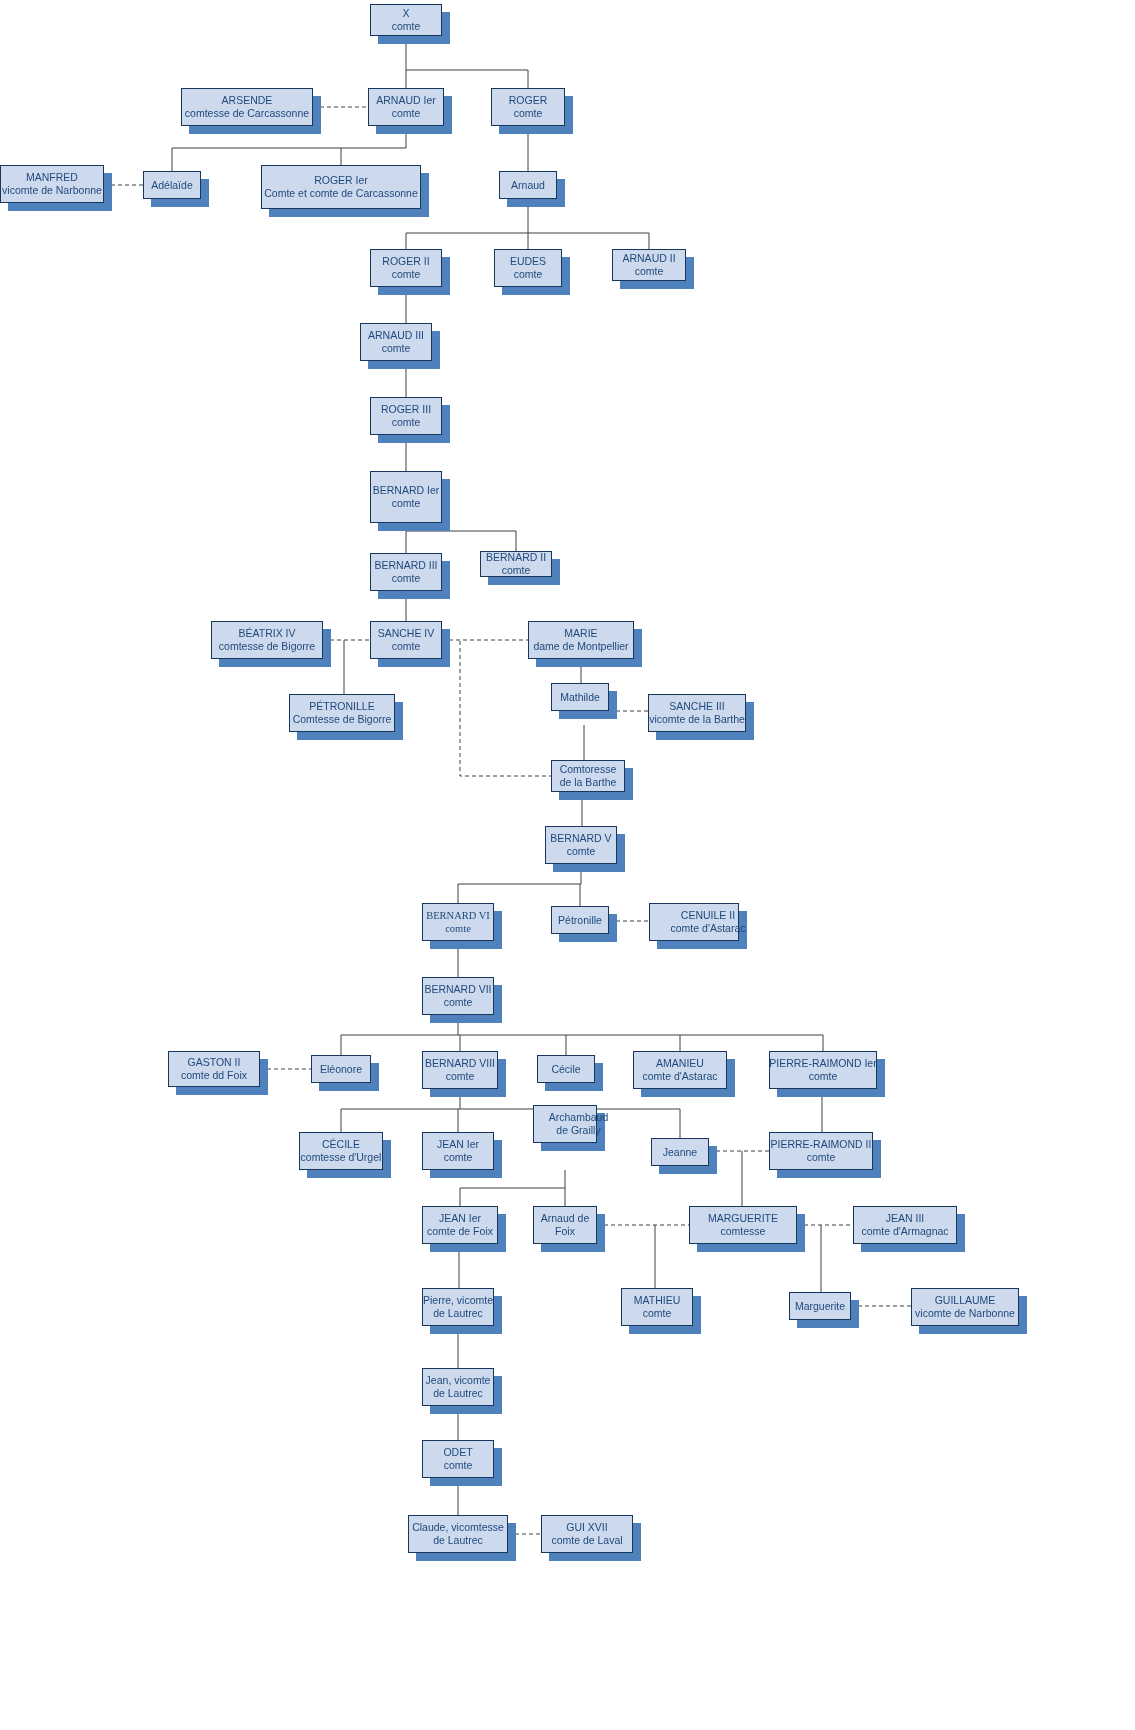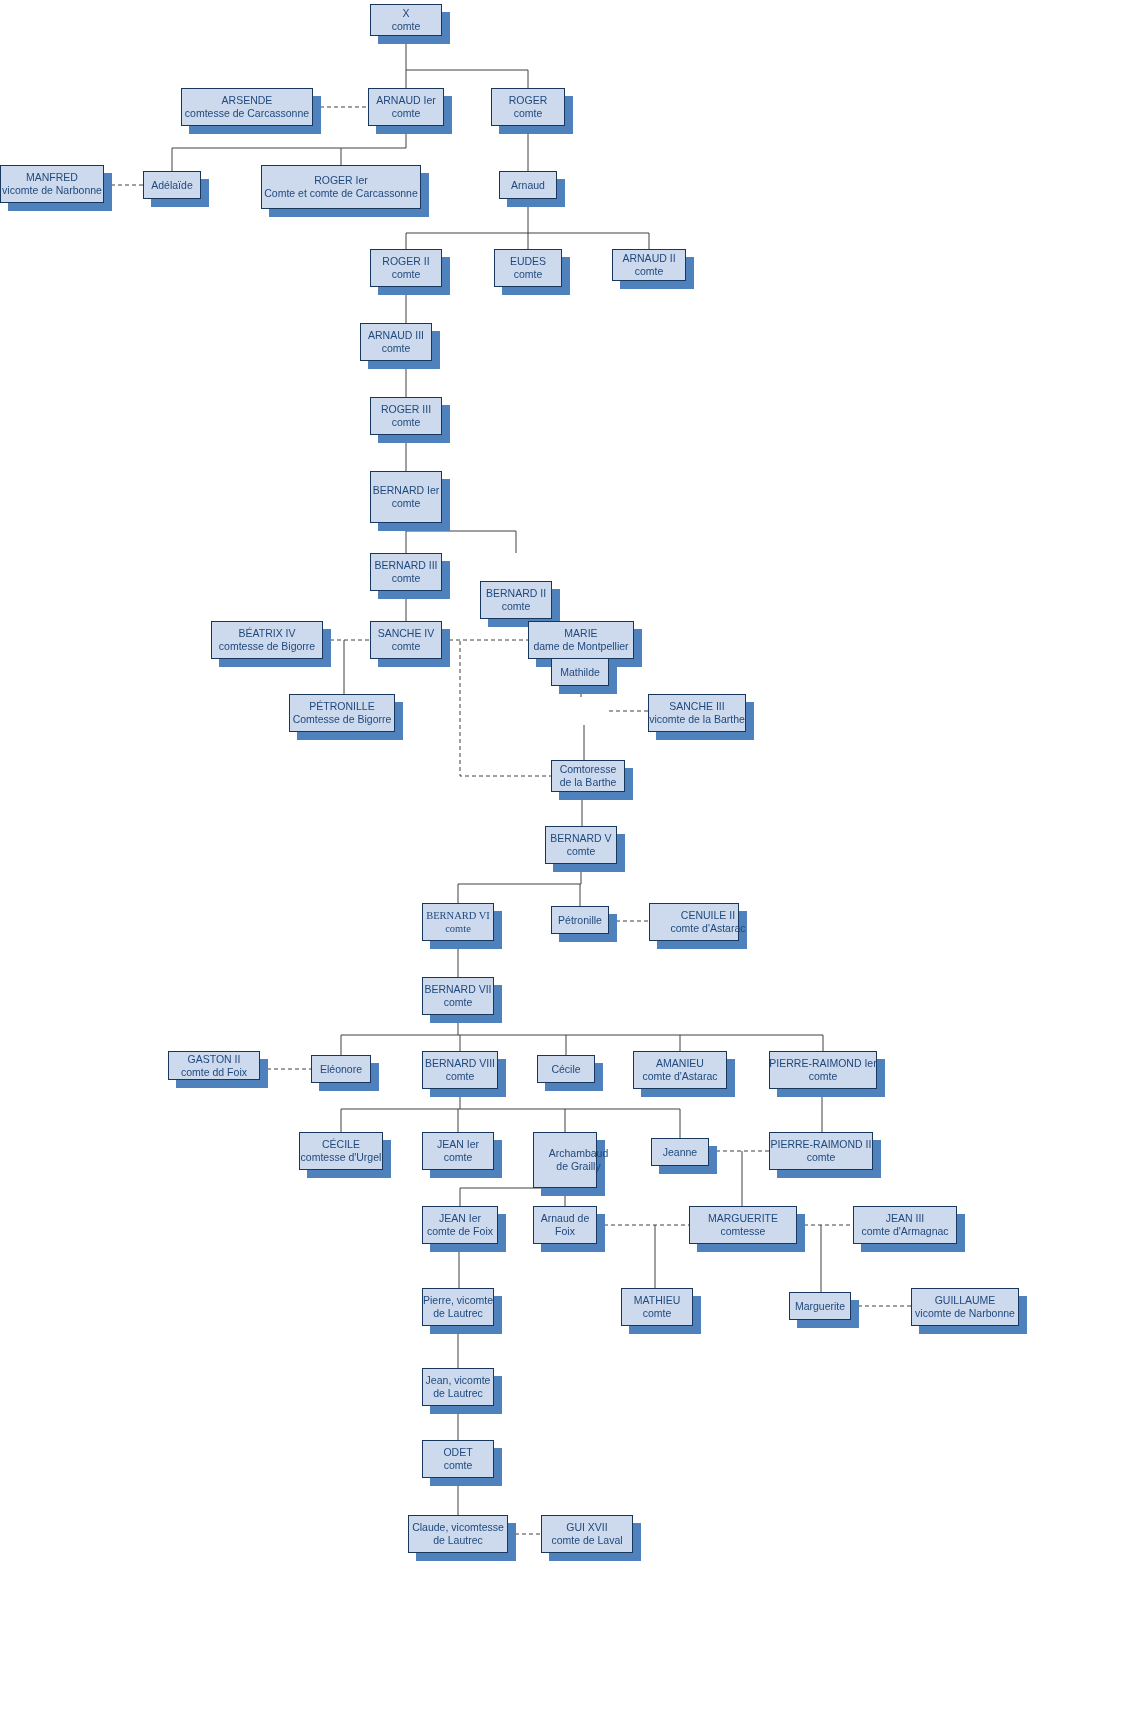--- a/index.html
+++ b/index.html
@@ -165,41 +165,41 @@
         <div class="node-line">comte</div>
       </div>
       <div class="node" style="left: 370px; top: 471px; width: 72px; height: 52px;">
         <div class="node-line">BERNARD Ier</div>
         <div class="node-line">comte</div>
       </div>
       <div class="node" style="left: 370px; top: 553px; width: 72px; height: 38px;">
         <div class="node-line">BERNARD III</div>
         <div class="node-line">comte</div>
       </div>
-      <div class="node" style="left: 480px; top: 581px; width: 72px; height: 38px;">
+      <div class="node" style="left: 480px; top: 551px; width: 72px; height: 26px;">
         <div class="node-line">BERNARD II</div>
         <div class="node-line">comte</div>
       </div>
       <div class="node" style="left: 211px; top: 621px; width: 112px; height: 38px;">
         <div class="node-line">BÉATRIX IV</div>
         <div class="node-line">comtesse de Bigorre</div>
       </div>
       <div class="node" style="left: 370px; top: 621px; width: 72px; height: 38px;">
         <div class="node-line">SANCHE IV</div>
         <div class="node-line">comte</div>
       </div>
       <div class="node" style="left: 528px; top: 621px; width: 106px; height: 38px;">
         <div class="node-line">MARIE</div>
         <div class="node-line">dame de Montpellier</div>
       </div>
       <div class="node" style="left: 289px; top: 694px; width: 106px; height: 38px;">
         <div class="node-line">PÉTRONILLE</div>
         <div class="node-line">Comtesse de Bigorre</div>
       </div>
-      <div class="node" style="left: 551px; top: 658px; width: 58px; height: 28px;">
+      <div class="node" style="left: 551px; top: 683px; width: 58px; height: 28px;">
         <div class="node-line">Mathilde</div>
       </div>
       <div class="node" style="left: 648px; top: 694px; width: 98px; height: 38px;">
         <div class="node-line">SANCHE III</div>
         <div class="node-line">vicomte de la Barthe</div>
       </div>
       <div class="node" style="left: 551px; top: 760px; width: 74px; height: 32px;">
         <div class="node-line">Comtoresse</div>
         <div class="node-line">de la Barthe</div>
       </div>
@@ -215,21 +215,21 @@
         <div class="node-line">Pétronille</div>
       </div>
       <div class="node" style="left: 649px; top: 903px; width: 90px; height: 38px; padding-left: 28px;">
         <div class="node-line">CENUILE II</div>
         <div class="node-line">comte d'Astarac</div>
       </div>
       <div class="node" style="left: 422px; top: 977px; width: 72px; height: 38px;">
         <div class="node-line">BERNARD VII</div>
         <div class="node-line">comte</div>
       </div>
-      <div class="node" style="left: 168px; top: 1051px; width: 92px; height: 29px;">
+      <div class="node" style="left: 168px; top: 1051px; width: 92px; height: 36px;">
         <div class="node-line">GASTON II</div>
         <div class="node-line">comte dd Foix</div>
       </div>
       <div class="node" style="left: 311px; top: 1055px; width: 60px; height: 28px;">
         <div class="node-line">Eléonore</div>
       </div>
       <div class="node" style="left: 422px; top: 1051px; width: 76px; height: 38px;">
         <div class="node-line">BERNARD VIII</div>
         <div class="node-line">comte</div>
       </div>
@@ -245,21 +245,21 @@
         <div class="node-line">comte</div>
       </div>
       <div class="node" style="left: 299px; top: 1132px; width: 84px; height: 38px;">
         <div class="node-line">CÉCILE</div>
         <div class="node-line">comtesse d'Urgel</div>
       </div>
       <div class="node" style="left: 422px; top: 1132px; width: 72px; height: 38px;">
         <div class="node-line">JEAN Ier</div>
         <div class="node-line">comte</div>
       </div>
-      <div class="node" style="left: 533px; top: 1132px; width: 64px; height: 56px; padding-left: 27px;">
+      <div class="node" style="left: 533px; top: 1105px; width: 64px; height: 38px; padding-left: 27px;">
         <div class="node-line">Archambaud</div>
         <div class="node-line">de Grailly</div>
       </div>
       <div class="node" style="left: 651px; top: 1138px; width: 58px; height: 28px;">
         <div class="node-line">Jeanne</div>
       </div>
       <div class="node" style="left: 769px; top: 1132px; width: 104px; height: 38px;">
         <div class="node-line">PIERRE-RAIMOND II</div>
         <div class="node-line">comte</div>
       </div>

